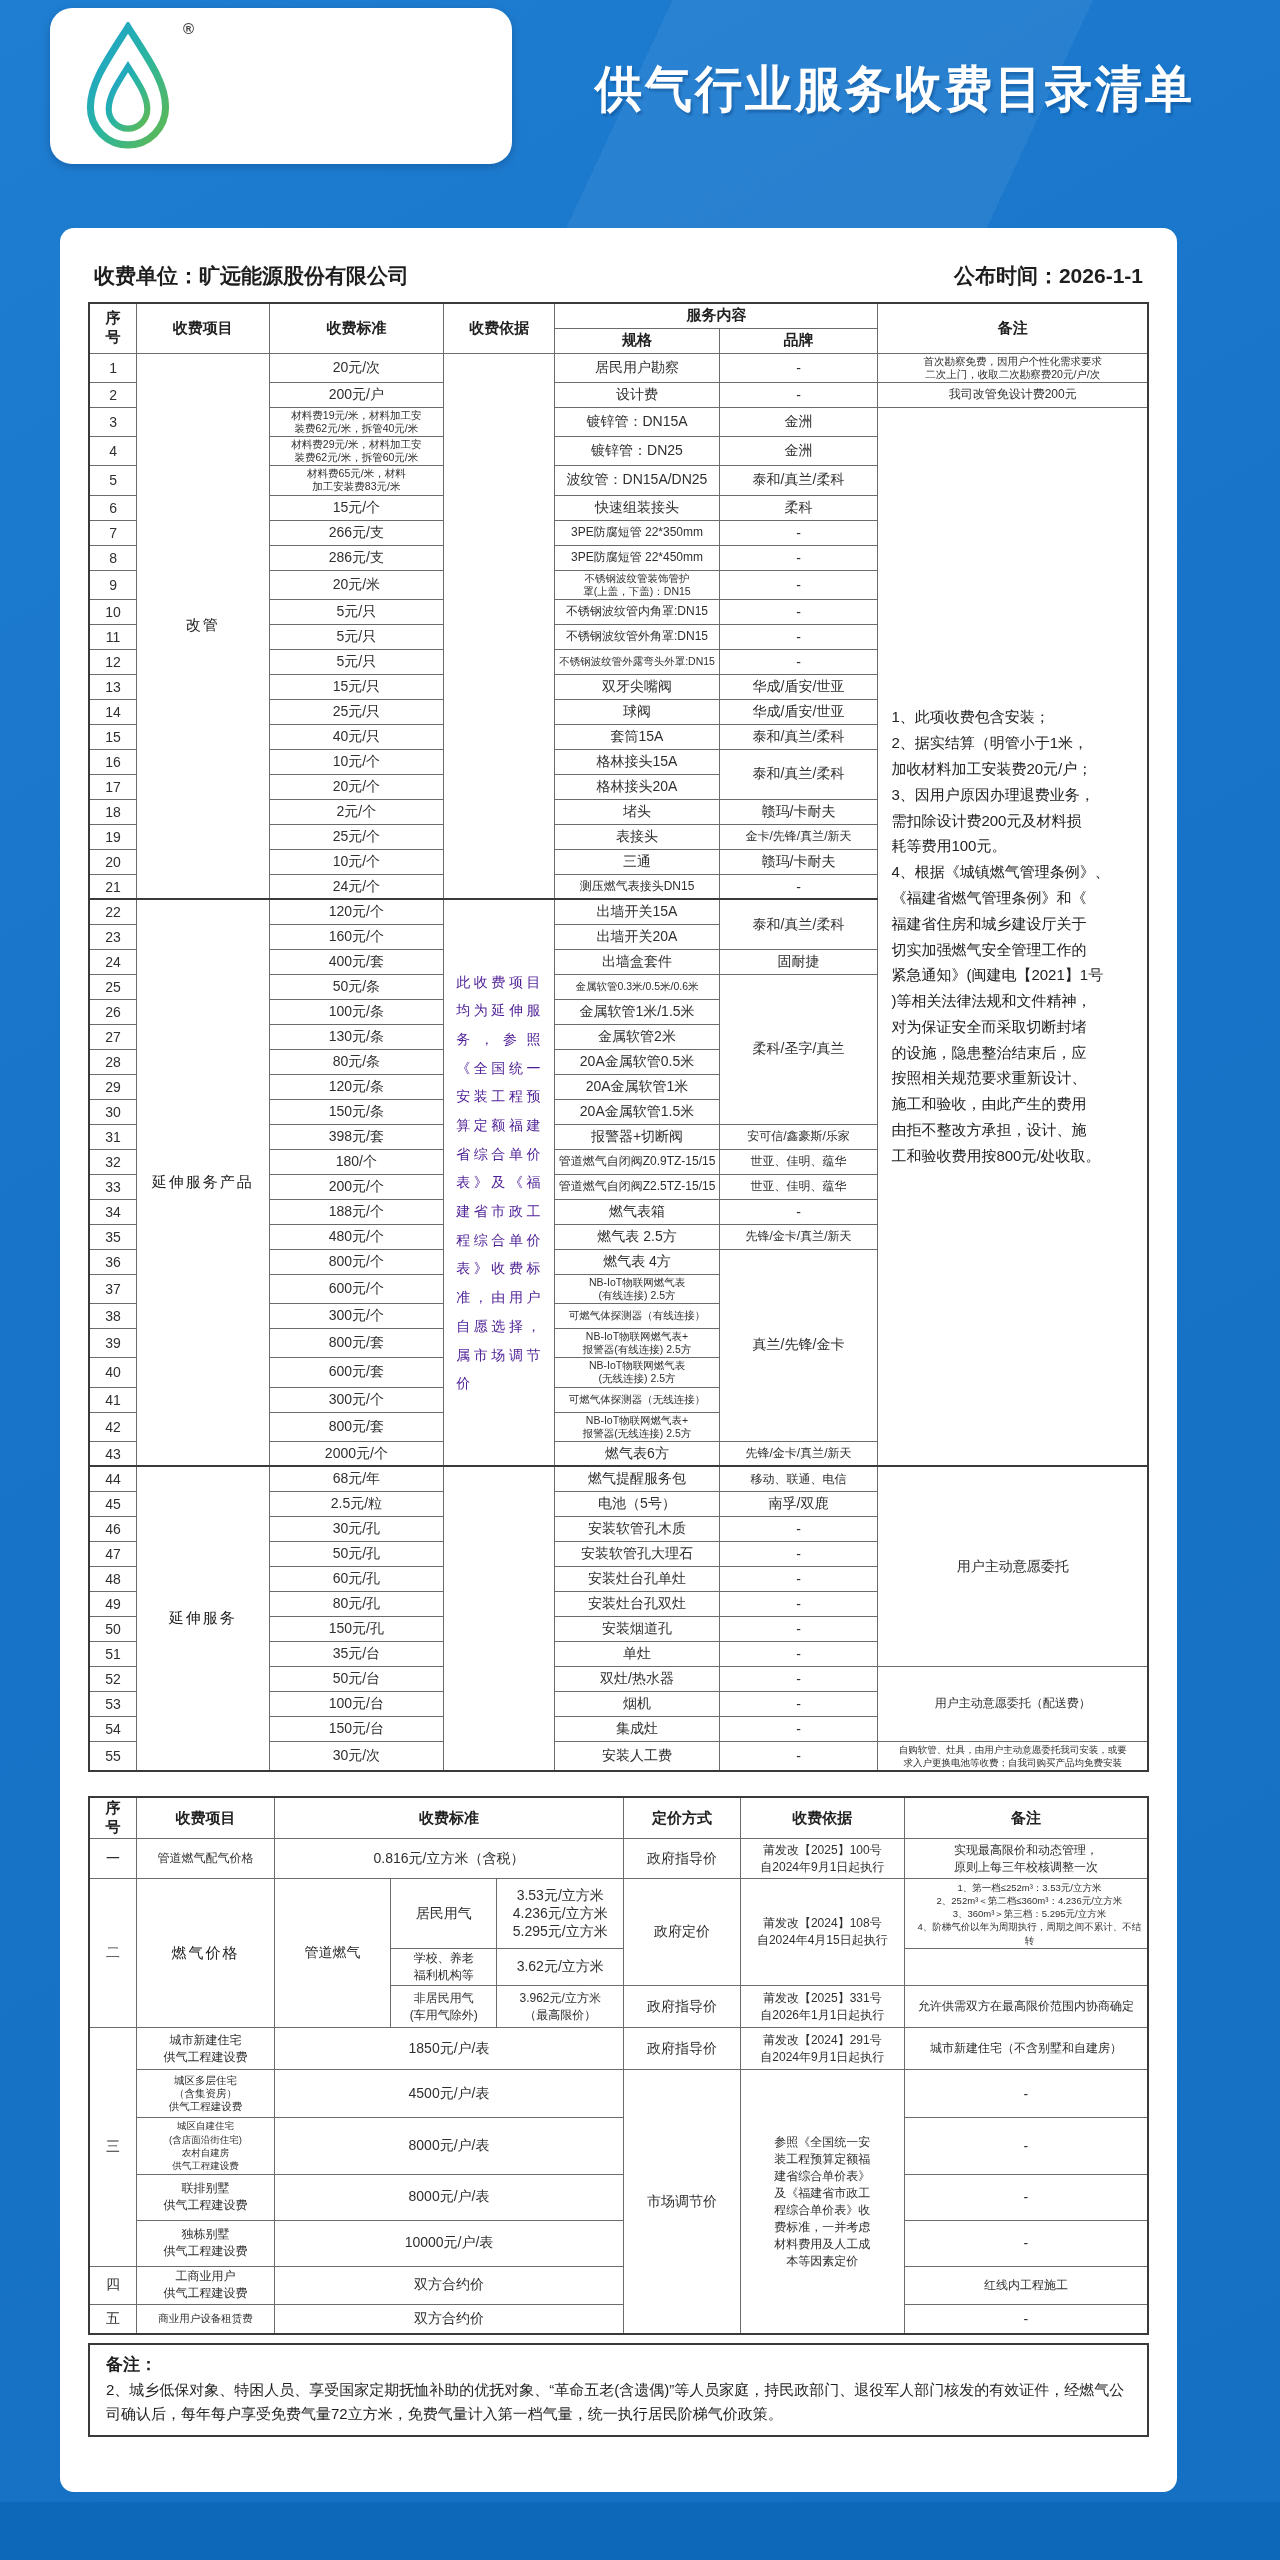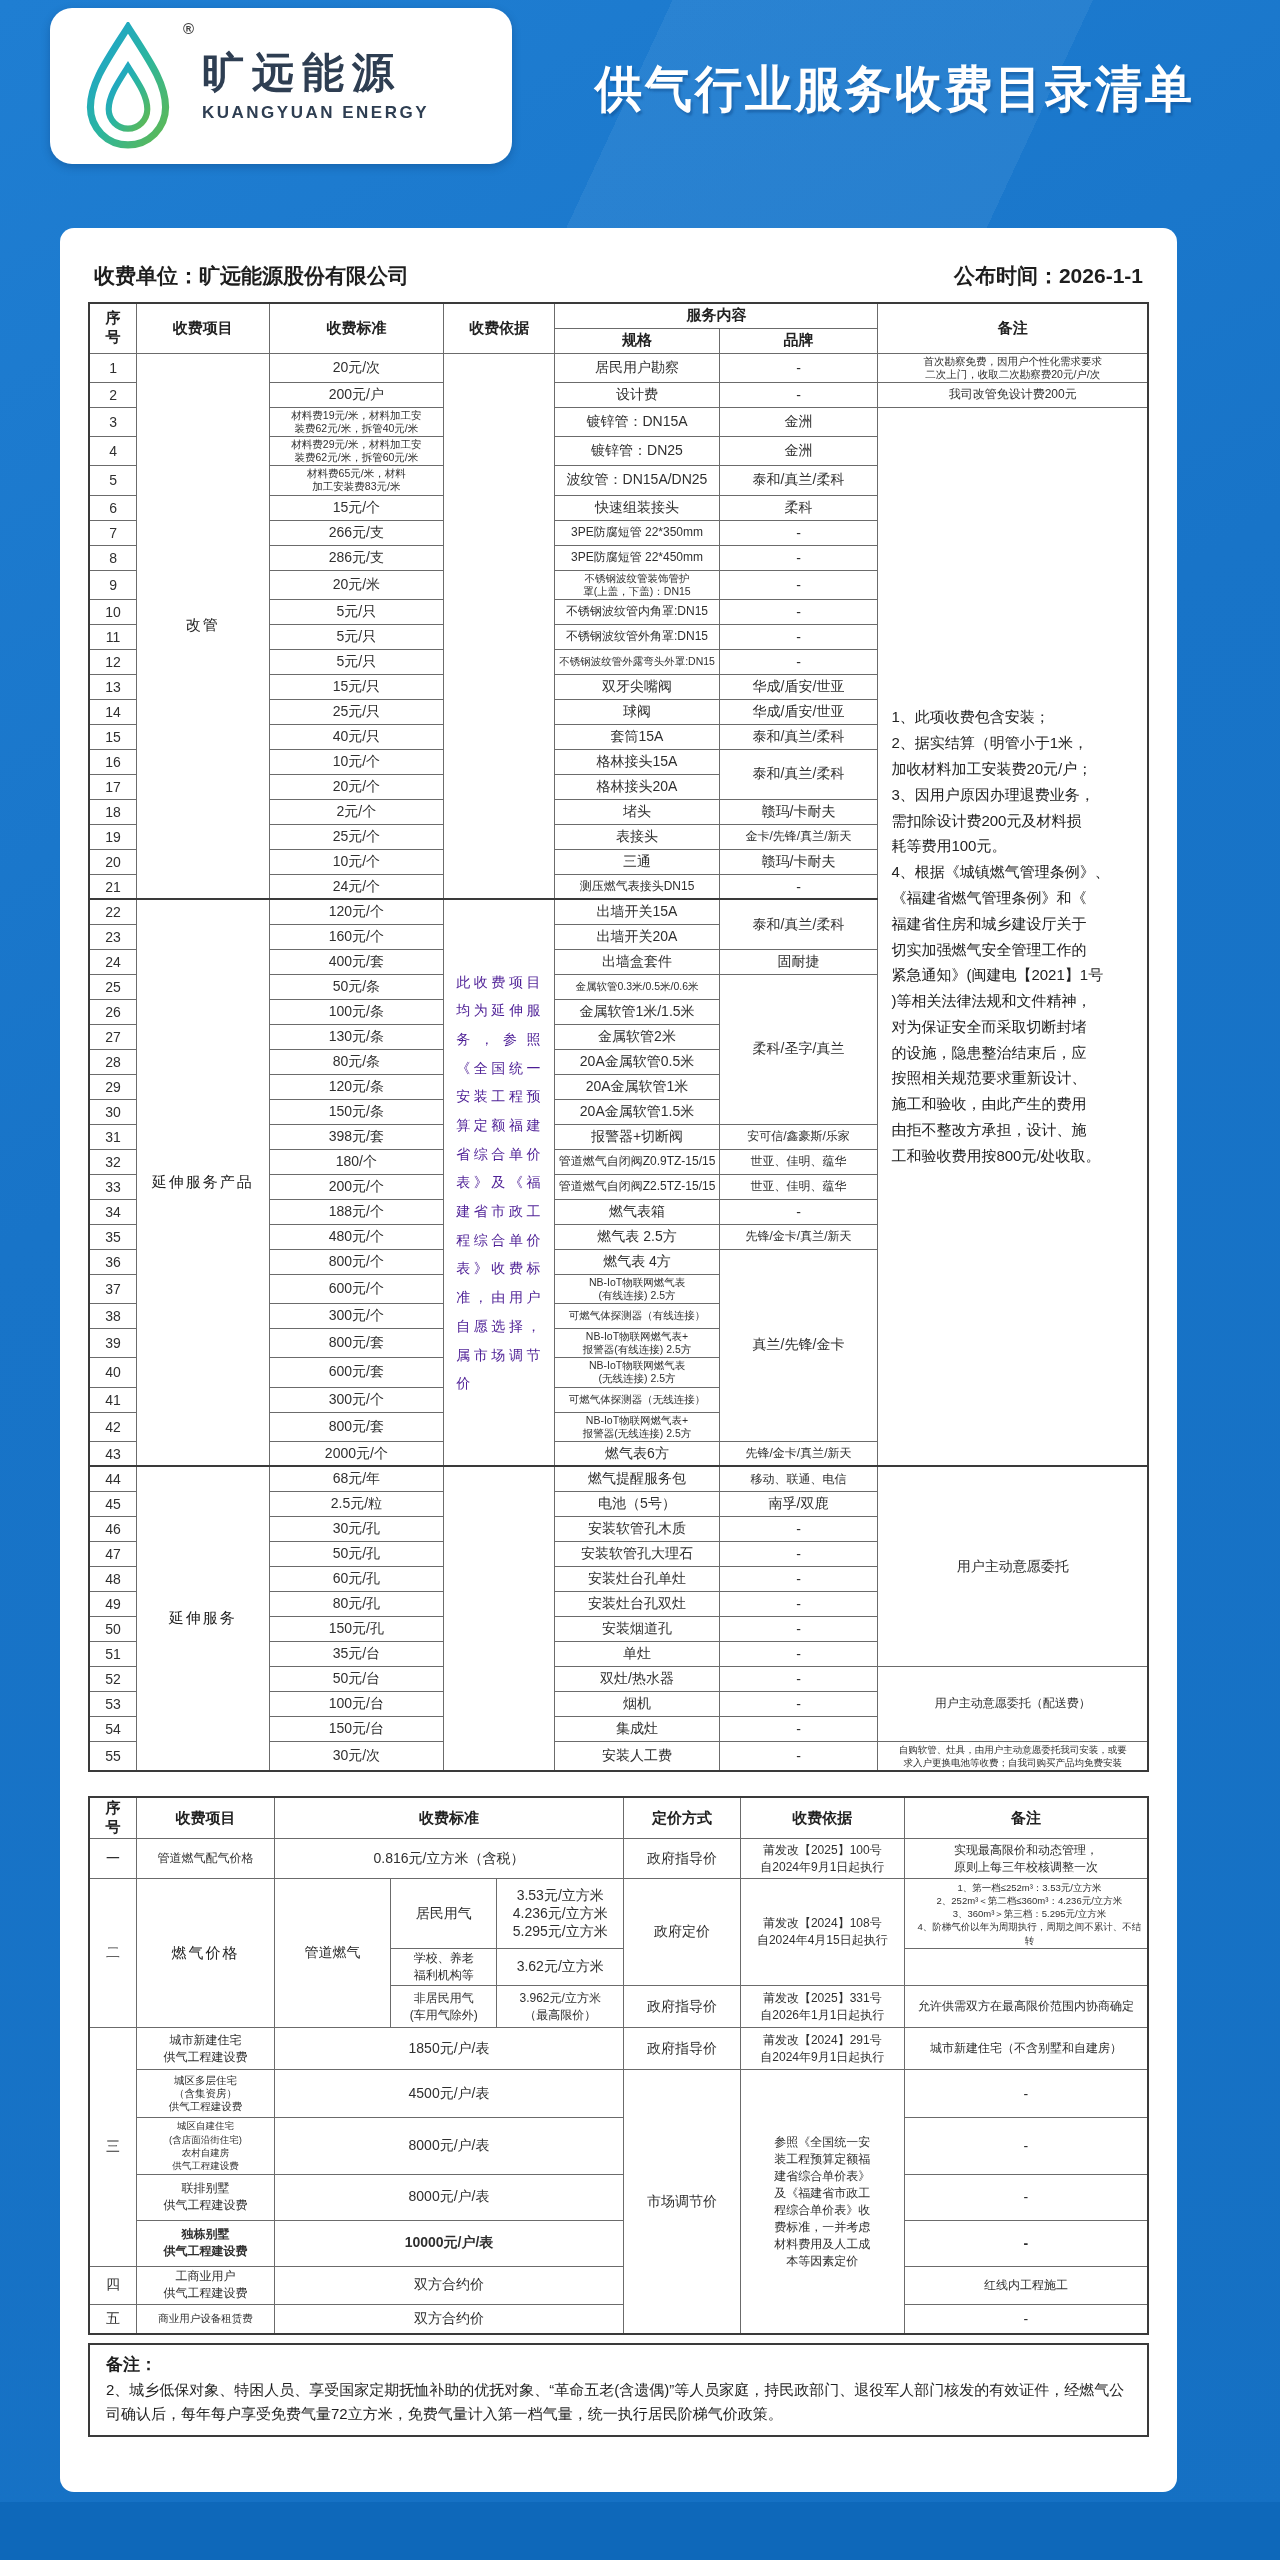--- a/index.html
+++ b/index.html
@@ -74,24 +74,20 @@
         <linearGradient id="lg1" x1="0" y1="0" x2="1" y2="1">
           <stop offset="0" stop-color="#1b9fd8"></stop>
             <stop offset="0.5" stop-color="#2ab5a0"></stop>
             <stop offset="1" stop-color="#62b94e"></stop>
         </linearGradient>
       </defs>
       <path d="M50 5 C29 38 13 60 13 84 a37 37 0 0 0 74 0 C87 60 71 38 50 5 Z" fill="none" stroke="url(#lg1)" stroke-width="7"></path>
       <path d="M50 44 C39 61 31 73 31 86 a19 19 0 0 0 38 0 C69 73 61 61 50 44 Z" fill="none" stroke="url(#lg1)" stroke-width="6"></path>
     </svg>
     <span class="logo-reg">®</span>
-  </div>
-  <div class="logo-text">
-    <div class="logo-cn">旷远能源</div>
-    <div class="logo-en">KUANGYUAN ENERGY</div>
   </div>
 </div>
 <div class="page-title">供气行业服务收费目录清单</div>
 
 <div class="card">
   <div class="meta-row">
     <span>收费单位：旷远能源股份有限公司</span>
     <span>公布时间：2026-1-1</span>
   </div>
 
@@ -578,21 +574,21 @@
 供气工程建设费</td>
           <td colspan="3">8000元/户/表</td>
           <td>-</td>
         </tr>
         <tr style="height: 46px;">
           <td class="sm">联排别墅
 供气工程建设费</td>
           <td colspan="3">8000元/户/表</td>
           <td>-</td>
         </tr>
-        <tr style="height: 46px; font-weight: bold;">
+        <tr style="height: 46px;">
           <td class="sm">独栋别墅
 供气工程建设费</td>
           <td colspan="3">10000元/户/表</td>
           <td>-</td>
         </tr>
         <tr style="height: 38px;">
           <td>四</td>
           <td class="sm">工商业用户
 供气工程建设费</td>
           <td colspan="3">双方合约价</td>

